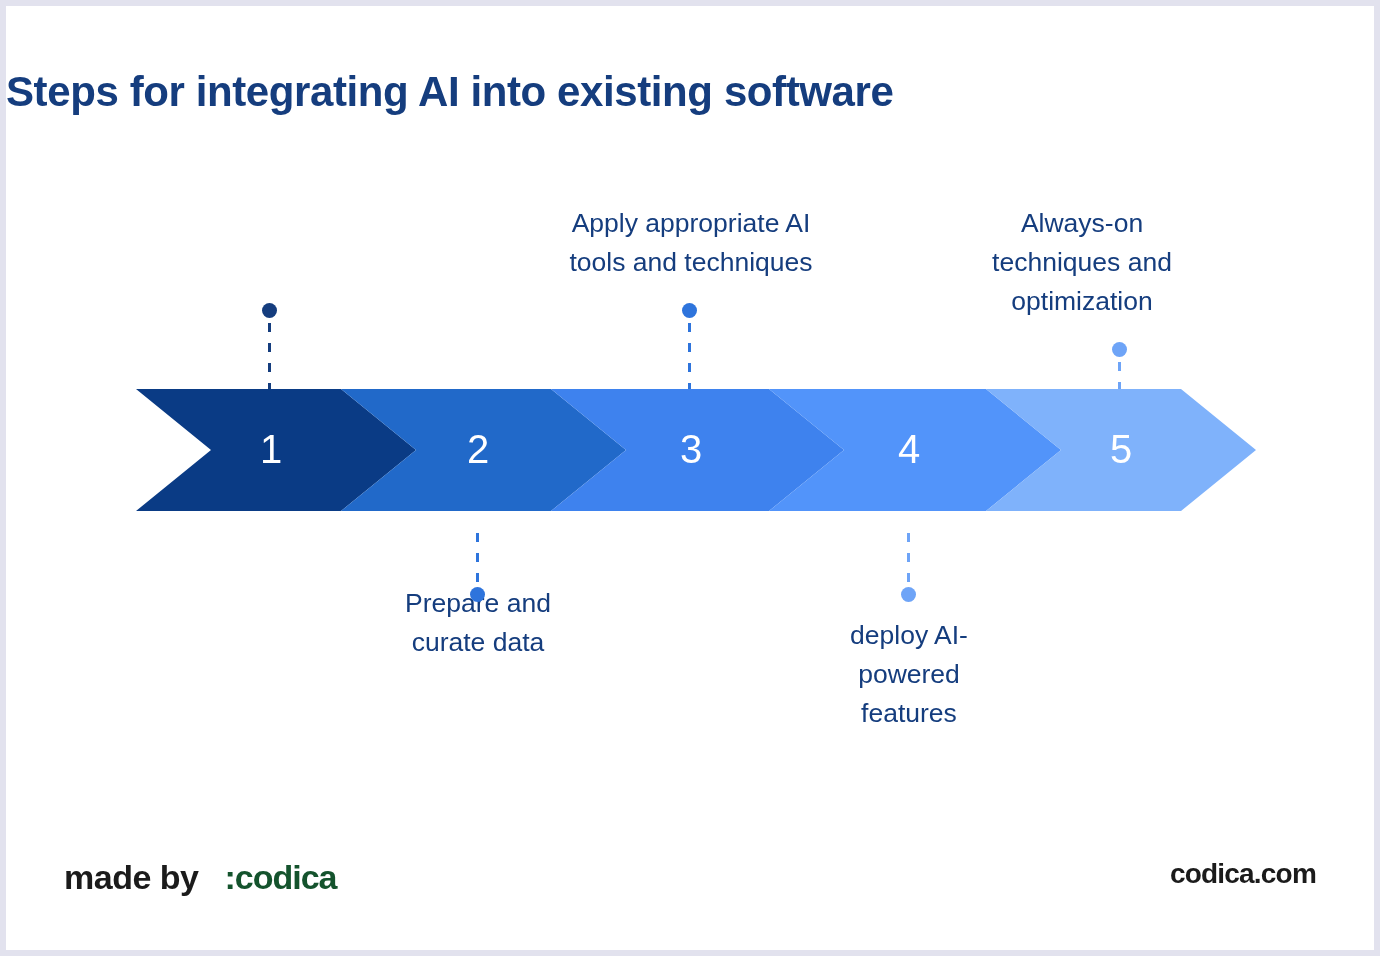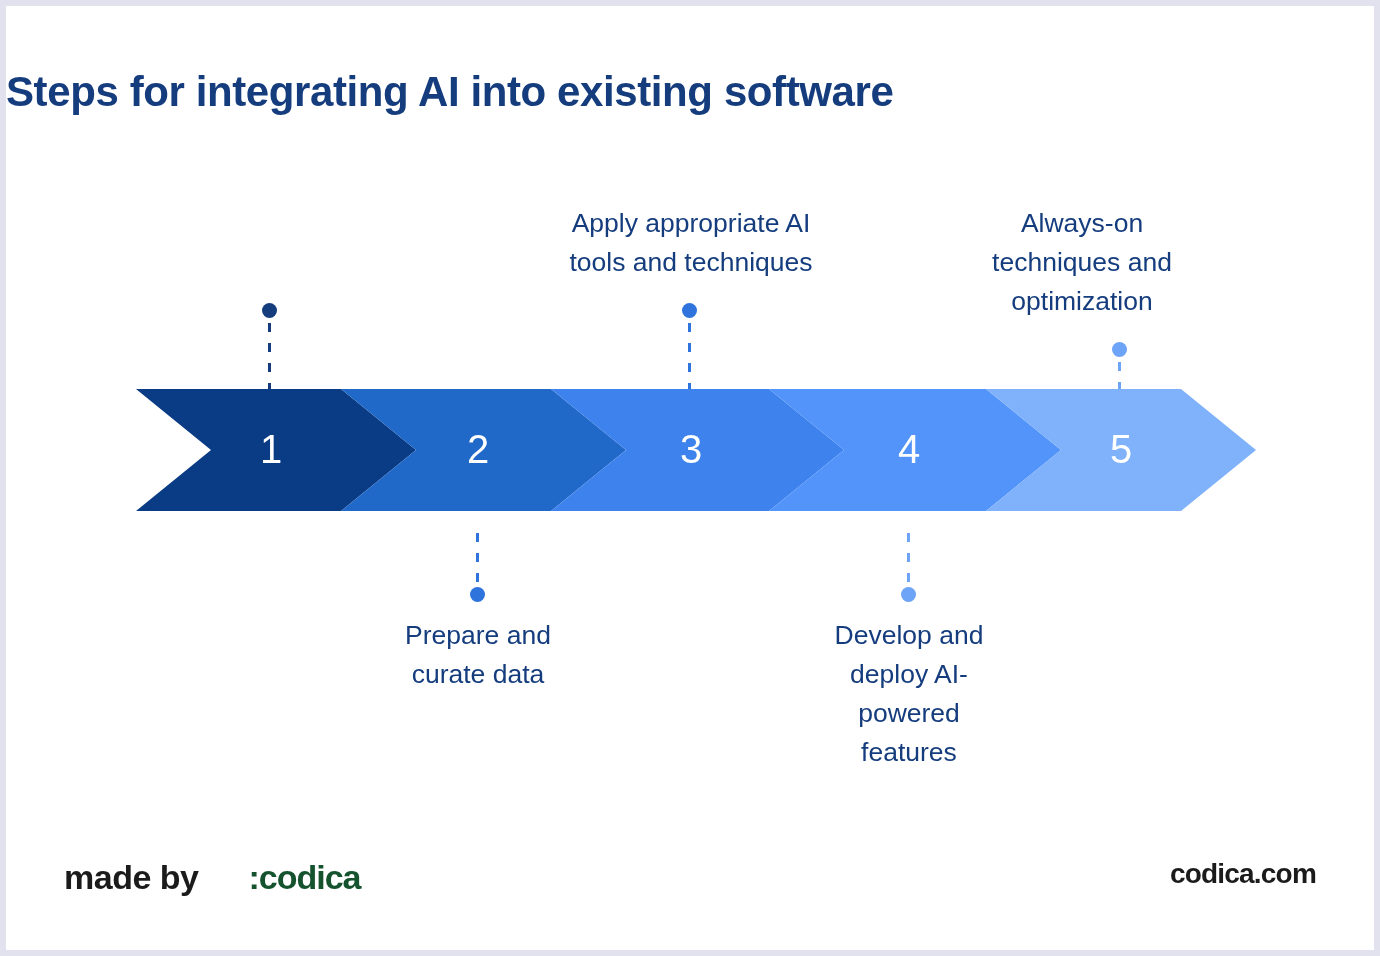--- a/index.html
+++ b/index.html
@@ -74,21 +74,20 @@
     font-weight:400;
   }
 
   
   #footer-left {
     position:absolute;
     left:58px; top:852px;
     display:flex; align-items:baseline;
     font-size:34px; font-weight:bold;
     letter-spacing:-0.5px;
-    gap:24px;
   }
   #made-by { color:#1b1b1b; }
   #codica-logo { color:#14532d; margin-left:26px; letter-spacing:-1px; }
   #footer-right {
     position:absolute;
     right:58px; top:852px;
     font-size:28px; font-weight:bold;
     letter-spacing:-0.8px;
     color:#1b1b1b;
   }
@@ -105,27 +104,26 @@
     <div>Apply appropriate AI</div>
     <div>tools and techniques</div>
   </div>
 
   <div class="step-label label-top" style="left:936px; top:198px; width:280px;">
     <div>Always-on</div>
     <div>techniques and</div>
     <div>optimization</div>
   </div>
 
-  <div class="step-label label-bot" style="left:352px; top:610px; width:240px;">
+  <div class="step-label label-bot" style="left:352px; top:578px; width:240px;">
     <div>Prepare and</div>
     <div>curate data</div>
   </div>
 
   <div class="step-label label-bot" style="left:793px; top:610px; width:220px;">
-    <div>Develop and</div>
     <div>deploy AI-</div>
     <div>powered</div>
     <div>features</div>
   </div>
 
   <div class="connector" style="left:256px; top:297px; height:88px; color:#153D7E;">
     <div class="conn-dot" style="top:0; background:#153D7E;"></div>
     <div class="conn-line" style="top:20px; height:66px;"></div>
   </div>
 

